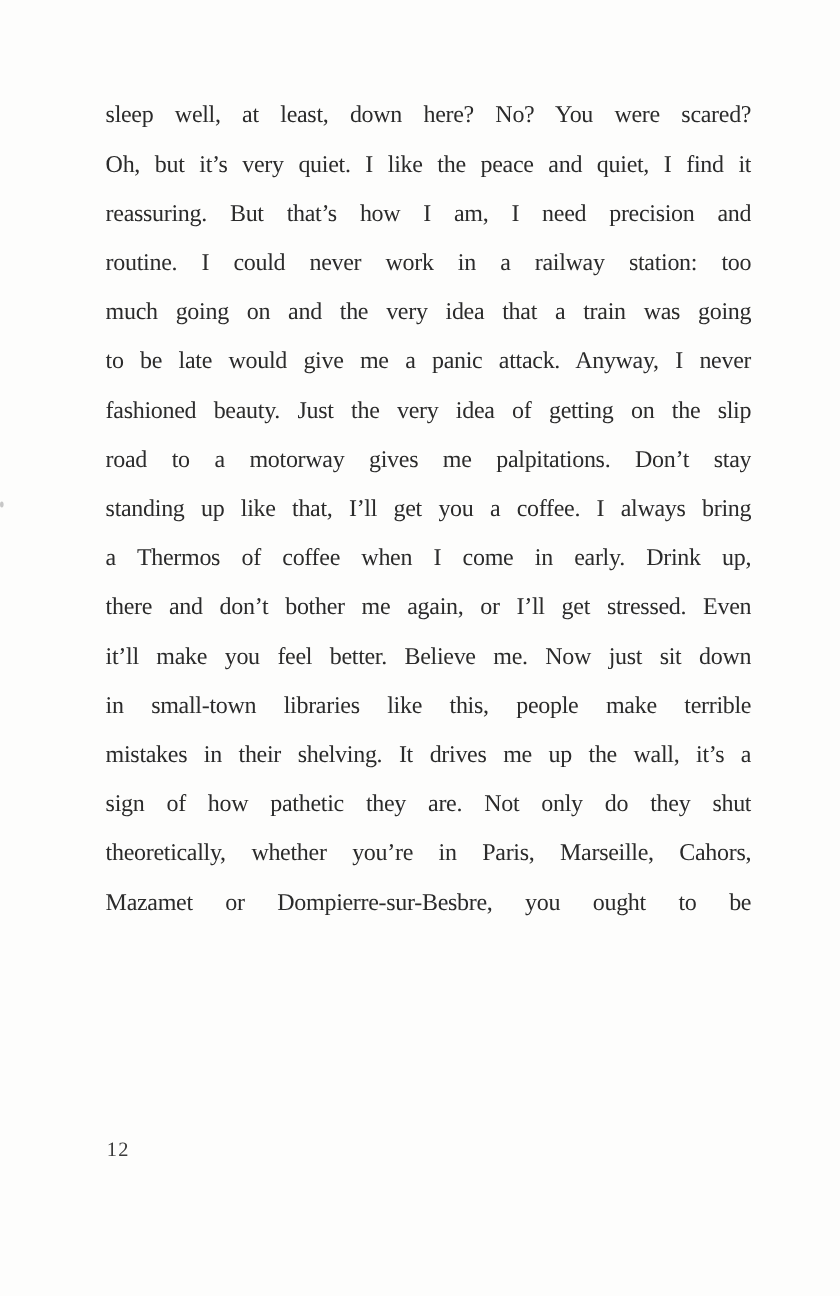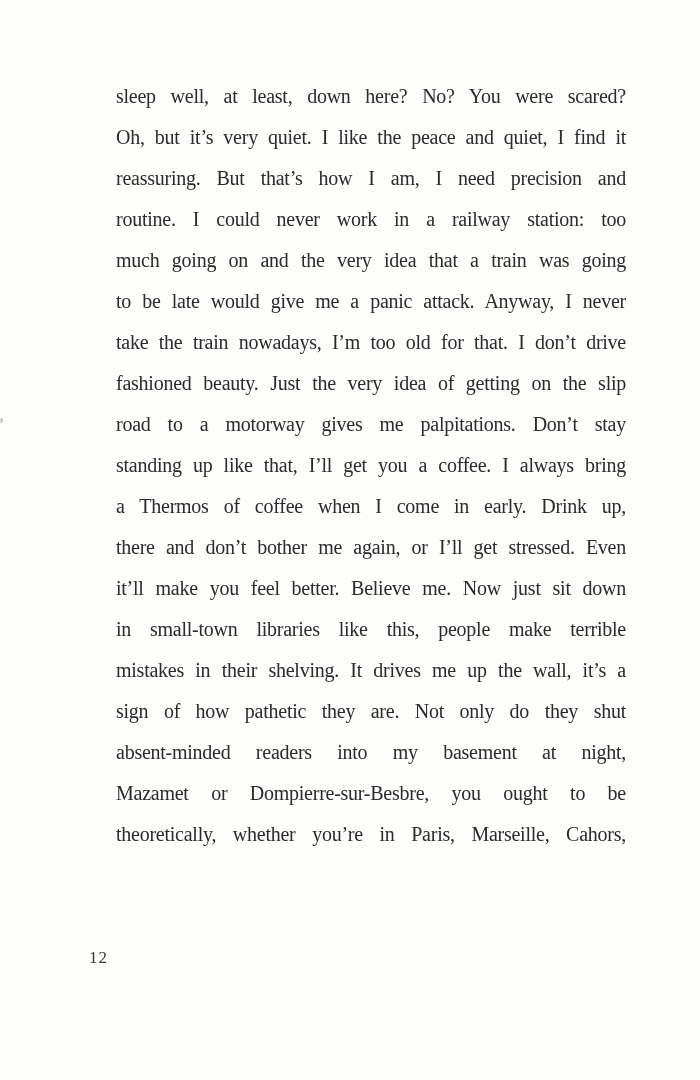--- a/index.html
+++ b/index.html
@@ -28,21 +28,20 @@
     font-size: 20px;
     letter-spacing: -0.25px;
     line-height: 41px;
   }
   .line {
     text-align: justify;
     text-align-last: justify;
     white-space: normal;
     height: 41px;
     overflow: hidden;
-    margin-left: 28px;
   }
   .page-number {
     position: absolute;
     left: 89px;
     top: 946px;
     color: #3a3a3a;
     font-size: 17px;
     letter-spacing: 1px;
     line-height: 24px;
   }
@@ -61,31 +60,29 @@
 <body>
 
 <div class="page">
   <div class="textblock">
       <div class="line">sleep well, at least, down here? No? You were scared?</div>
       <div class="line">Oh, but it’s very quiet. I like the peace and quiet, I find it</div>
       <div class="line">reassuring. But that’s how I am, I need precision and</div>
       <div class="line">routine. I could never work in a railway station: too</div>
       <div class="line">much going on and the very idea that a train was going</div>
       <div class="line">to be late would give me a panic attack. Anyway, I never</div>
-      <div class="line">take the train nowadays, I’m too old for that. I don’t drive</div>
       <div class="line">fashioned beauty. Just the very idea of getting on the slip</div>
       <div class="line">road to a motorway gives me palpitations. Don’t stay</div>
       <div class="line">standing up like that, I’ll get you a coffee. I always bring</div>
       <div class="line">a Thermos of coffee when I come in early. Drink up,</div>
       <div class="line">there and don’t bother me again, or I’ll get stressed. Even</div>
       <div class="line">it’ll make you feel better. Believe me. Now just sit down</div>
       <div class="line">in small-town libraries like this, people make terrible</div>
       <div class="line">mistakes in their shelving. It drives me up the wall, it’s a</div>
       <div class="line">sign of how pathetic they are. Not only do they shut</div>
-      <div class="line">absent-minded readers into my basement at night,</div>
+      <div class="line">theoretically, whether you’re in Paris, Marseille, Cahors,</div>
       <div class="line">Mazamet or Dompierre-sur-Besbre, you ought to be</div>
-      <div class="line">theoretically, whether you’re in Paris, Marseille, Cahors,</div>
     </div>
 
   <div class="page-number">12</div>
 
   <div class="scan-artifact"></div>
 </div>
 
 </body></html>

